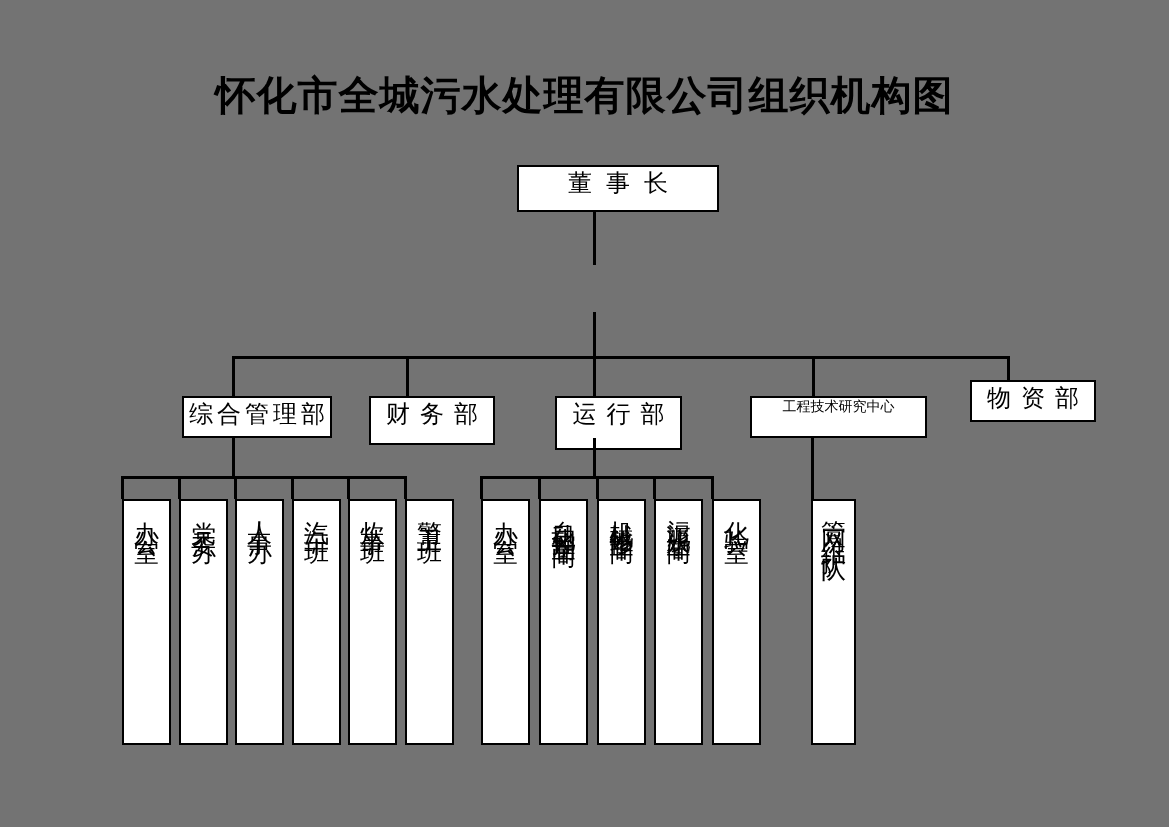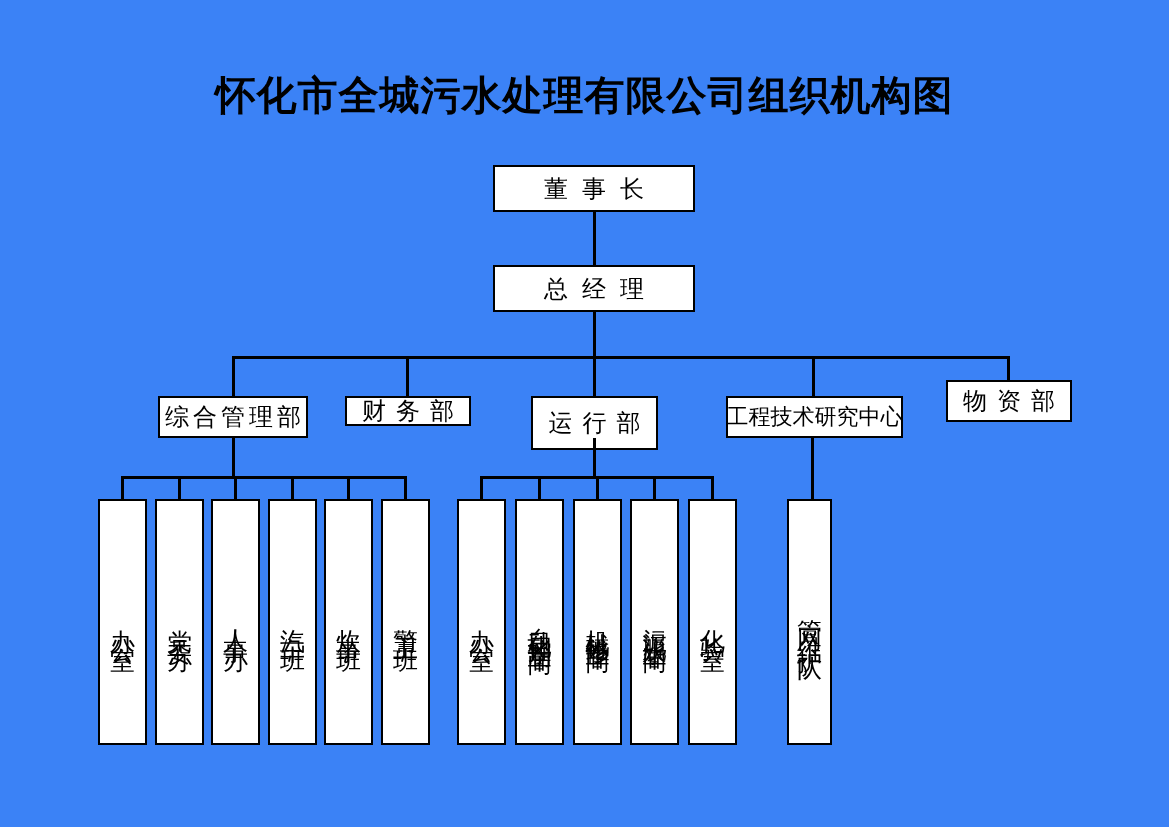--- a/index.html
+++ b/index.html
@@ -4,21 +4,21 @@
 <style>
   html, body {
     margin: 0;
     padding: 0;
     background: #ffffff;
   }
   #canvas {
     position: relative;
     width: 1169px;
     height: 827px;
-    background: #3b82f6;
+    background: #737373;
     font-family: "Liberation Serif", "DejaVu Serif", serif;
     color: #000000;
     overflow: hidden;
   }
   .title {
     position: absolute;
     left: 0;
     right: 0;
     top: 68px;
     text-align: center;
@@ -26,29 +26,30 @@
     font-weight: bold;
     letter-spacing: 1px;
     white-space: nowrap;
   }
   .box {
     position: absolute;
     box-sizing: border-box;
     border: 2px solid #000000;
     background: #ffffff;
     display: flex;
-    align-items: center;
+    align-items: flex-start;
     justify-content: center;
     white-space: nowrap;
+    margin-left: 24px;
   }
   .hbox { font-size: 24px; }
   .sp14 { letter-spacing: 14px; text-indent: 14px; }
   .sp10 { letter-spacing: 10px; text-indent: 10px; }
   .sp4  { letter-spacing: 4px;  text-indent: 4px; font-family: Liberation Serif, serif; }
-  .sp0  { letter-spacing: 0px;  font-size: 22px; }
+  .sp0  { letter-spacing: 0px;  font-size: 14px; }
   .vbox span {
     writing-mode: vertical-rl;
     text-orientation: upright;
     font-size: 25px;
     letter-spacing: 9px;
     line-height: 1;
   }
   .vbox.tight span {
     font-size: 24px;
     letter-spacing: 4px;
@@ -66,36 +67,33 @@
 <div id="canvas">
 
   <div class="title">怀化市全城污水处理有限公司组织机构图</div>
 
   <div class="box hbox sp14" style="left:493px; top:165px; width:202px; height:47px;">
     <span>董事长</span>
   </div>
 
   <div class="vline" style="left:593px; top:212px; height:53px;"></div>
 
-  <div class="box hbox sp14" style="left:493px; top:265px; width:202px; height:47px;">
-    <span>总经理</span>
-  </div>
 
   <div class="vline" style="left:593px; top:312px; height:46px;"></div>
   <div class="hline" style="left:232px; top:356px; width:778px;"></div>
   <div class="vline" style="left:232px; top:356px; height:40px;"></div>
   <div class="vline" style="left:406px; top:356px; height:40px;"></div>
   <div class="vline" style="left:593px; top:356px; height:40px;"></div>
   <div class="vline" style="left:812px; top:356px; height:40px;"></div>
   <div class="vline" style="left:1007px; top:356px; height:40px;"></div>
 
   <div class="box hbox sp4" style="left:158px; top:396px; width:150px; height:42px;">
     <span>综合管理部</span>
   </div>
-  <div class="box hbox sp10" style="left:345px; top:396px; width:126px; height:30px;">
+  <div class="box hbox sp10" style="left:345px; top:396px; width:126px; height:49px;">
     <span>财务部</span>
   </div>
   <div class="box hbox sp10" style="left:531px; top:396px; width:127px; height:54px;">
     <span>运行部</span>
   </div>
   <div class="box hbox sp0" style="left:726px; top:396px; width:177px; height:42px;">
     <span>工程技术研究中心</span>
   </div>
   <div class="box hbox sp10" style="left:946px; top:380px; width:126px; height:42px;">
     <span>物资部</span>

